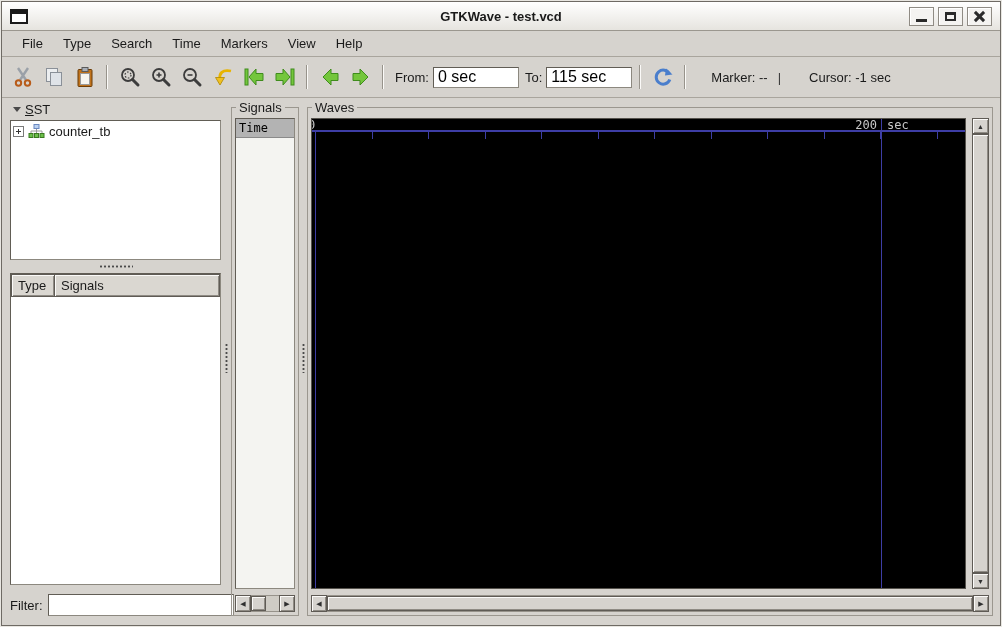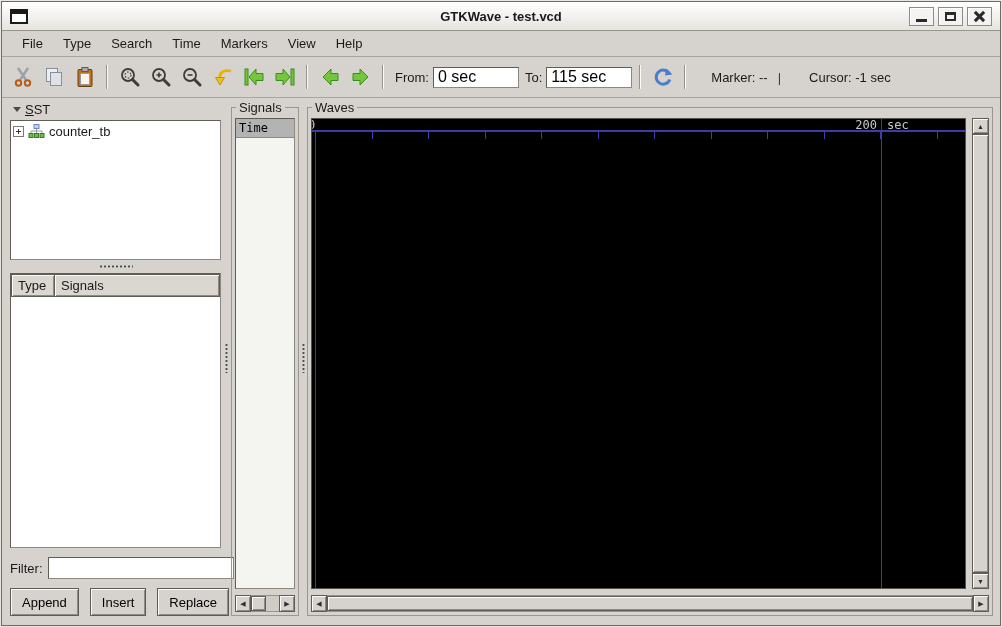--- a/index.html
+++ b/index.html
@@ -350,25 +350,20 @@
           <div class="th th-signals">Signals</div>
         </div>
         <div class="table-body"></div>
       </div>
 
       <div class="filter-row">
         <span>Filter:</span>
         <input class="filter-input sunken" value="" style="">
       </div>
 
-      <div class="btn-row">
-        <button class="gtk-btn">Append</button>
-        <button class="gtk-btn">Insert</button>
-        <button class="gtk-btn">Replace</button>
-      </div>
     </div>
 
     <div class="vsplit">
       <div class="vsplit-dots"></div>
     </div>
 
     <fieldset class="frame signals-frame">
       <legend>Signals</legend>
       <div class="signals-inner">
         <div class="sig-list sunken">

